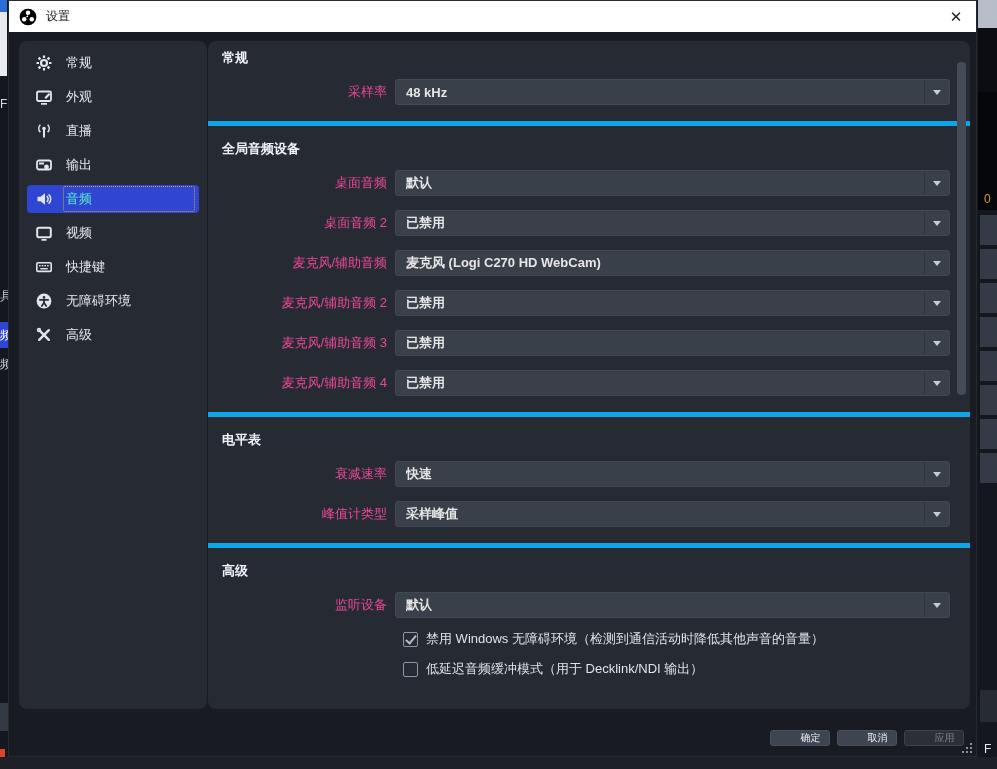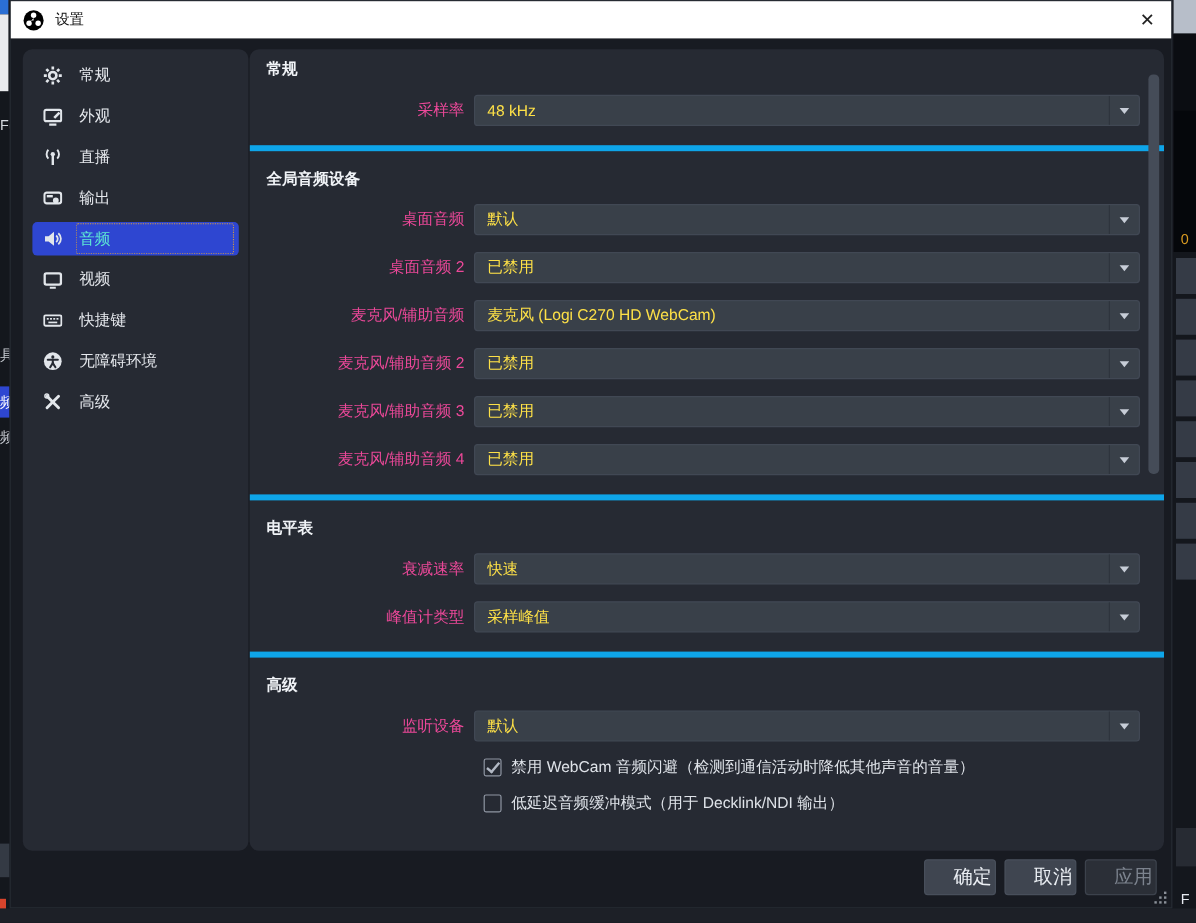--- a/index.html
+++ b/index.html
@@ -54,21 +54,21 @@
   .section:first-child { padding-top:8px; }
   .section + .section { border-top:5px solid #0ea5e9; }
   .section-title { font-size:13px; font-weight:bold; color:#f0f3f7; height:15px; }
   .rows { margin-top:15px; }
   .row { display:flex; align-items:center; margin-bottom:14px; }
   .row:last-child { margin-bottom:0; }
   .row-label { width:173px; flex:none; text-align:right; color:#ec4899; font-size:13px; padding-right:8px; white-space:nowrap; }
   .dropdown {
     flex:1; height:26px; background:#394049; border:1px solid #414854;
     border-radius:3px; display:flex; align-items:center; padding-left:10px;
-    color:#fde047; font-size:13px; max-width:560px;
+    color:#e5e5e5; font-size:13px; max-width:560px;font-weight:bold;
   }
   .dd-value { white-space:nowrap; overflow:hidden; }
   .dd-arrow-zone {
     margin-left:auto; width:25px; height:100%; border-left:1px solid #2e343d;
     display:flex; align-items:center; justify-content:center; flex:none;
   }
   .dd-arrow { width:0; height:0; border-left:4.5px solid transparent; border-right:4.5px solid transparent; border-top:5px solid #c7cdd7; }
   .cb-block { margin:12px 0 0 181px; }
   .cb-row { display:flex; align-items:center; margin-bottom:12px; }
   .cb-row:last-child { margin-bottom:0; }
@@ -82,22 +82,22 @@
   }
   .cb-label { margin-left:8px; color:#dfe3e9; font-size:13px; white-space:nowrap; }
 
   
   .scrollbar { position:absolute; top:6px; right:4px; bottom:6px; width:9px; border-radius:4px; }
   .scroll-thumb { position:absolute; top:15px; left:0; width:9px; height:333px; background:#454c58; border-radius:4px; }
 
   
   .footer { position:absolute; right:12px; bottom:10px; display:flex; gap:7px; }
   .btn {
-    width:60px; height:30px; background:#3f4550; border:1px solid #484f5b;
-    border-radius:3px; color:#eaeef3; font-size:16px;
+    width:60px; height:16px; background:#3f4550; border:1px solid #484f5b;
+    border-radius:3px; color:#eaeef3; font-size:10px;
     display:flex; align-items:center; justify-content:center;padding-left:21px;
   }
   .btn.disabled { background:#2b2f37; border-color:#3c424c; color:#7c838e; }
   .resize-grip { position:absolute; right:3px; bottom:2px; width:12px; height:12px; }
 </style>
 </head>
 <body>
 
 <div id="bg-layer">
     <div class="bg-frag" style="left: 0px; top: 0px; width: 7px; height: 12px; background: rgb(43, 111, 212);"></div>
@@ -357,21 +357,21 @@
                 <span class="dd-value">默认</span>
                 <span class="dd-arrow-zone">
                   <span class="dd-arrow"></span>
                 </span>
               </div>
             </div>
           </div>
           <div class="cb-block">
             <div class="cb-row">
               <span class="checkbox checked"></span>
-              <span class="cb-label">禁用 WebCam 音频闪避（检测到通信活动时降低其他声音的音量）</span>
+              <span class="cb-label">禁用 Windows 无障碍环境（检测到通信活动时降低其他声音的音量）</span>
             </div>
             <div class="cb-row">
               <span class="checkbox"></span>
               <span class="cb-label">低延迟音频缓冲模式（用于 Decklink/NDI 输出）</span>
             </div>
           </div>
         </div>
       </div>
     <div class="scrollbar">
       <div class="scroll-thumb"></div>

